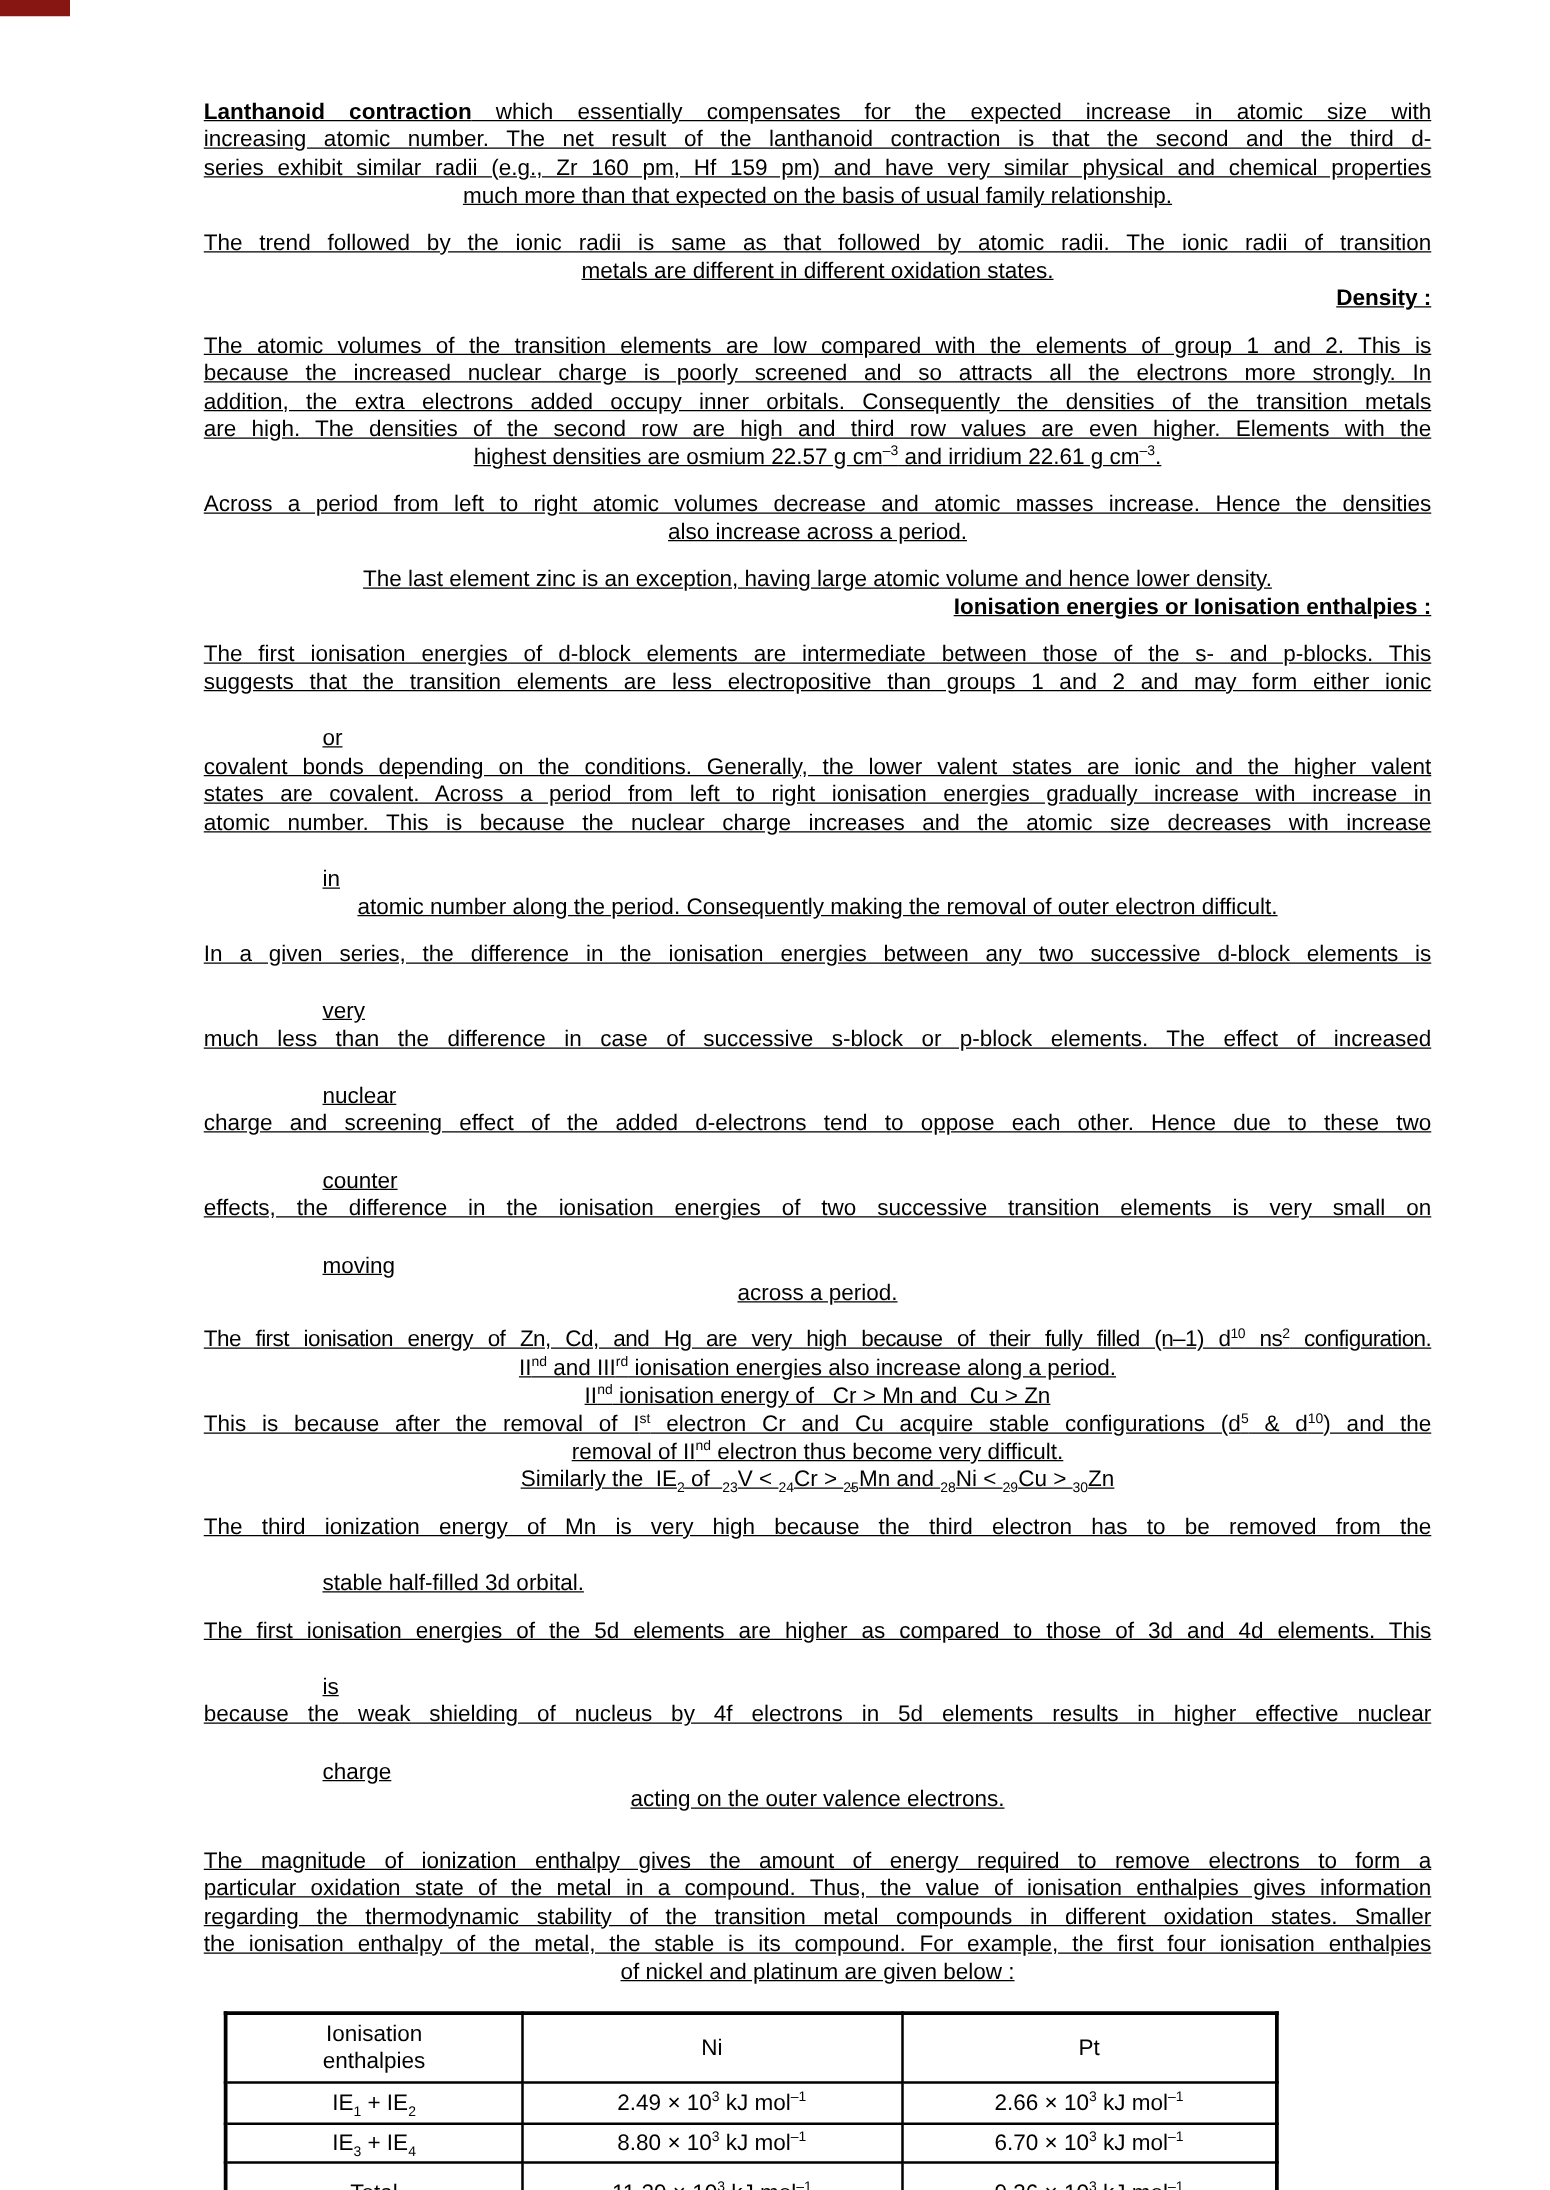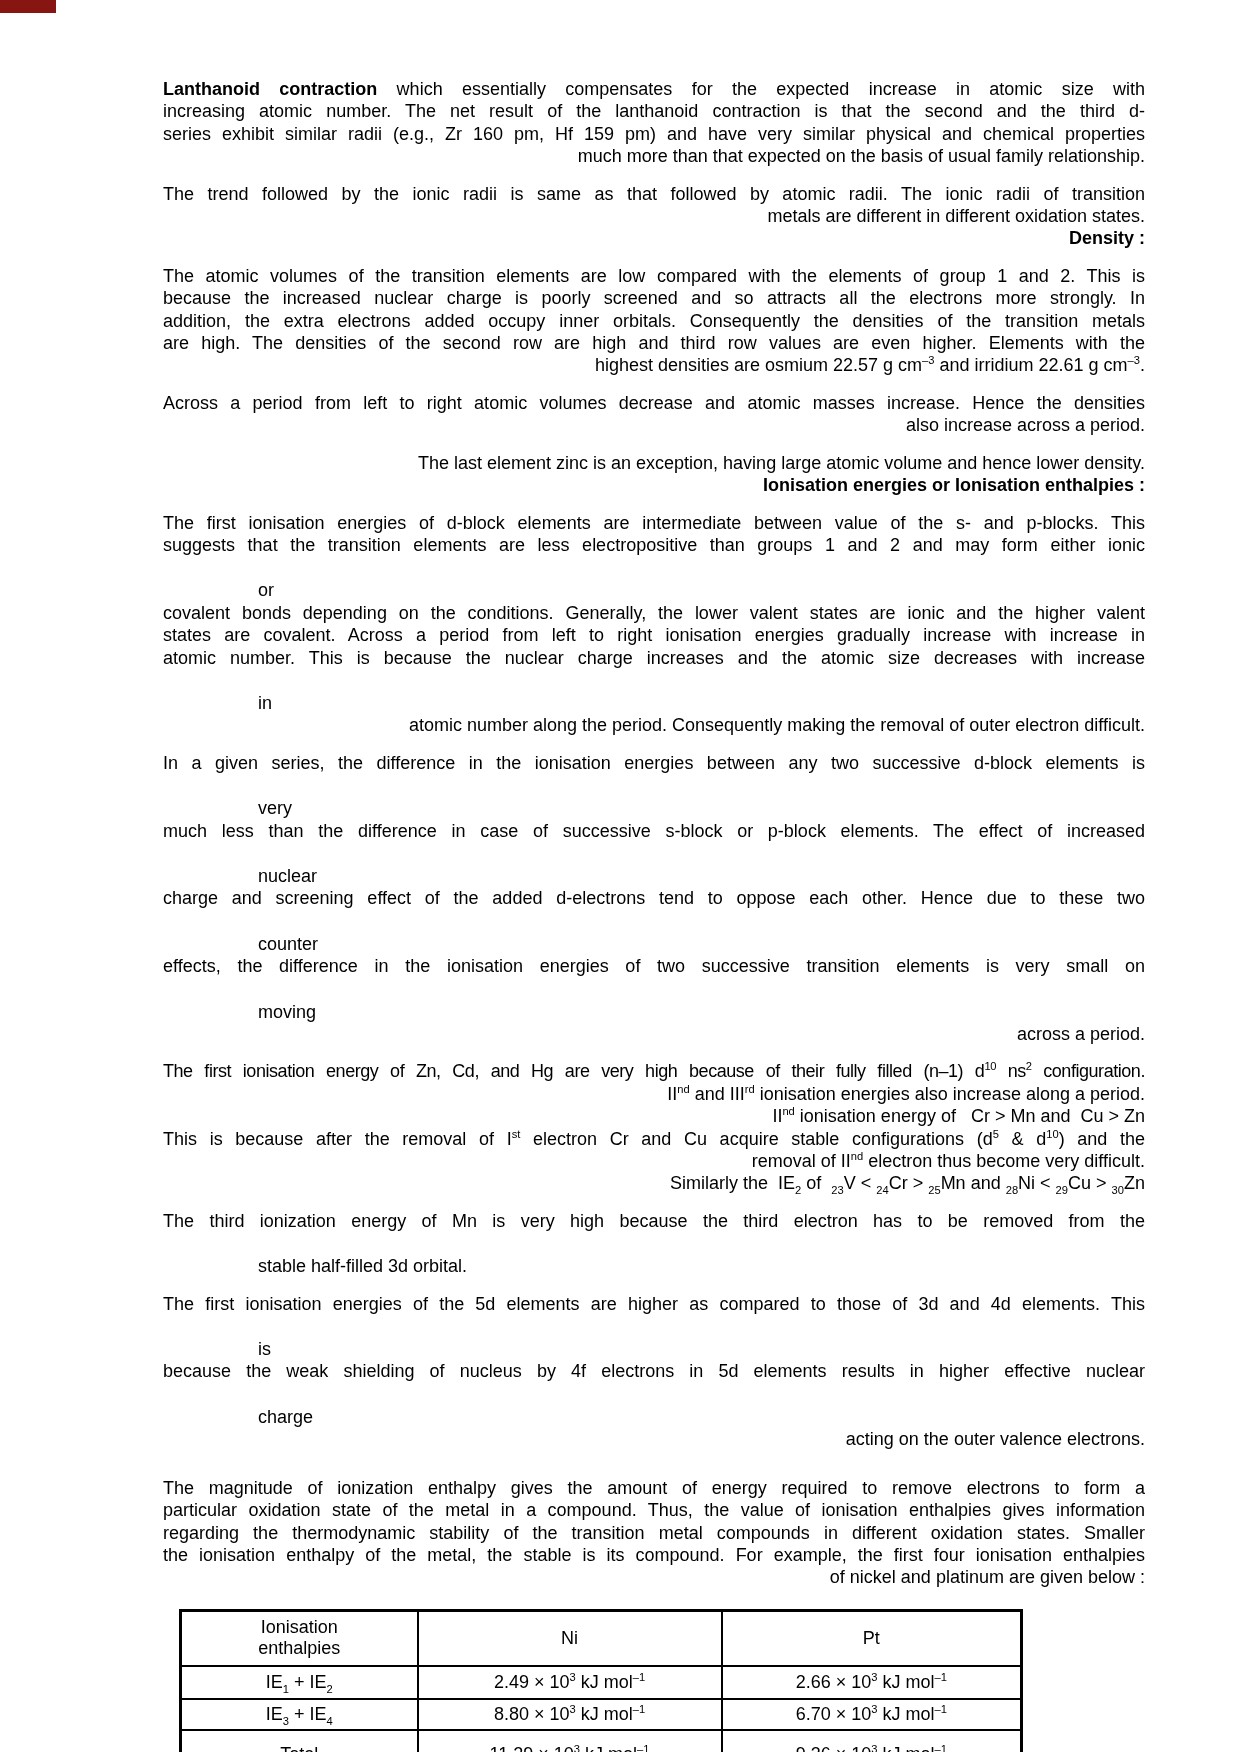--- a/index.html
+++ b/index.html
@@ -2,24 +2,24 @@
 <html><head>
 <meta charset="utf-8">
 <style>
   html,body{margin:0;padding:0;background:#ffffff;}
   body{font-family:"Liberation Sans","DejaVu Sans",sans-serif;color:#000;}
   .page{position:relative;width:1240px;height:1752px;background:#fff;overflow:hidden;}
   .corner-mark{position:absolute;left:0;top:0;width:56px;height:13px;background:#871512;}
   .content{position:absolute;left:163px;top:78px;width:982px;font-size:18px;}
   .para{margin:0 0 15px 0;}
   .para.space-before{margin-top:26px;}
-  .ln{line-height:22.4px;min-height:22.4px;}
+  .ln{line-height:22.4px;min-height:22.4px;text-decoration:underline;}
   .ln.j{text-align:justify;text-align-last:justify;}
   .ln.jc{text-align:justify;text-align-last:justify;letter-spacing:-0.45px;}
-  .ln.l{text-align:right;}
+  .ln.l{text-align:center;}
   .ln.w{padding-left:95px;margin-top:23px;}
   .ln.h{font-weight:700;text-align:right;}
   sup{font-size:0.62em;vertical-align:super;line-height:0;}
   sub{font-size:0.62em;vertical-align:sub;line-height:0;}
   .enthalpy-table{border-collapse:collapse;border:3px solid #000;margin:20px 0 0 16px;
                   width:841px;table-layout:fixed;}
   .enthalpy-table th,.enthalpy-table td{border:2px solid #000;text-align:center;
                   vertical-align:middle;font-weight:400;font-size:18px;padding:2px 4px;}
   .enthalpy-table thead tr{height:56px;}
   .enthalpy-table tbody tr:nth-child(1){height:33px;}
@@ -58,21 +58,21 @@
         </div>
         <div class="para">
           <div class="ln j">Across a period from left to right atomic volumes decrease and atomic masses increase. Hence the densities</div>
           <div class="ln l">also increase across a period.</div>
         </div>
         <div class="para">
           <div class="ln l">The last element zinc is an exception, having large atomic volume and hence lower density.</div>
           <div class="ln h">Ionisation energies or Ionisation enthalpies :</div>
         </div>
         <div class="para">
-          <div class="ln j">The first ionisation energies of d-block elements are intermediate between value of the s- and p-blocks. This</div>
+          <div class="ln j">The first ionisation energies of d-block elements are intermediate between those of the s- and p-blocks. This</div>
           <div class="ln j">suggests that the transition elements are less electropositive than groups 1 and 2 and may form either ionic</div>
           <div class="ln w">or</div>
           <div class="ln j">covalent bonds depending on the conditions. Generally, the lower valent states are ionic and the higher valent</div>
           <div class="ln j">states are covalent. Across a period from left to right ionisation energies gradually increase with increase in</div>
           <div class="ln j">atomic number. This is because the nuclear charge increases and the atomic size decreases with increase</div>
           <div class="ln w">in</div>
           <div class="ln l">atomic number along the period. Consequently making the removal of outer electron difficult.</div>
         </div>
         <div class="para">
           <div class="ln j">In a given series, the difference in the ionisation energies between any two successive d-block elements is</div>

